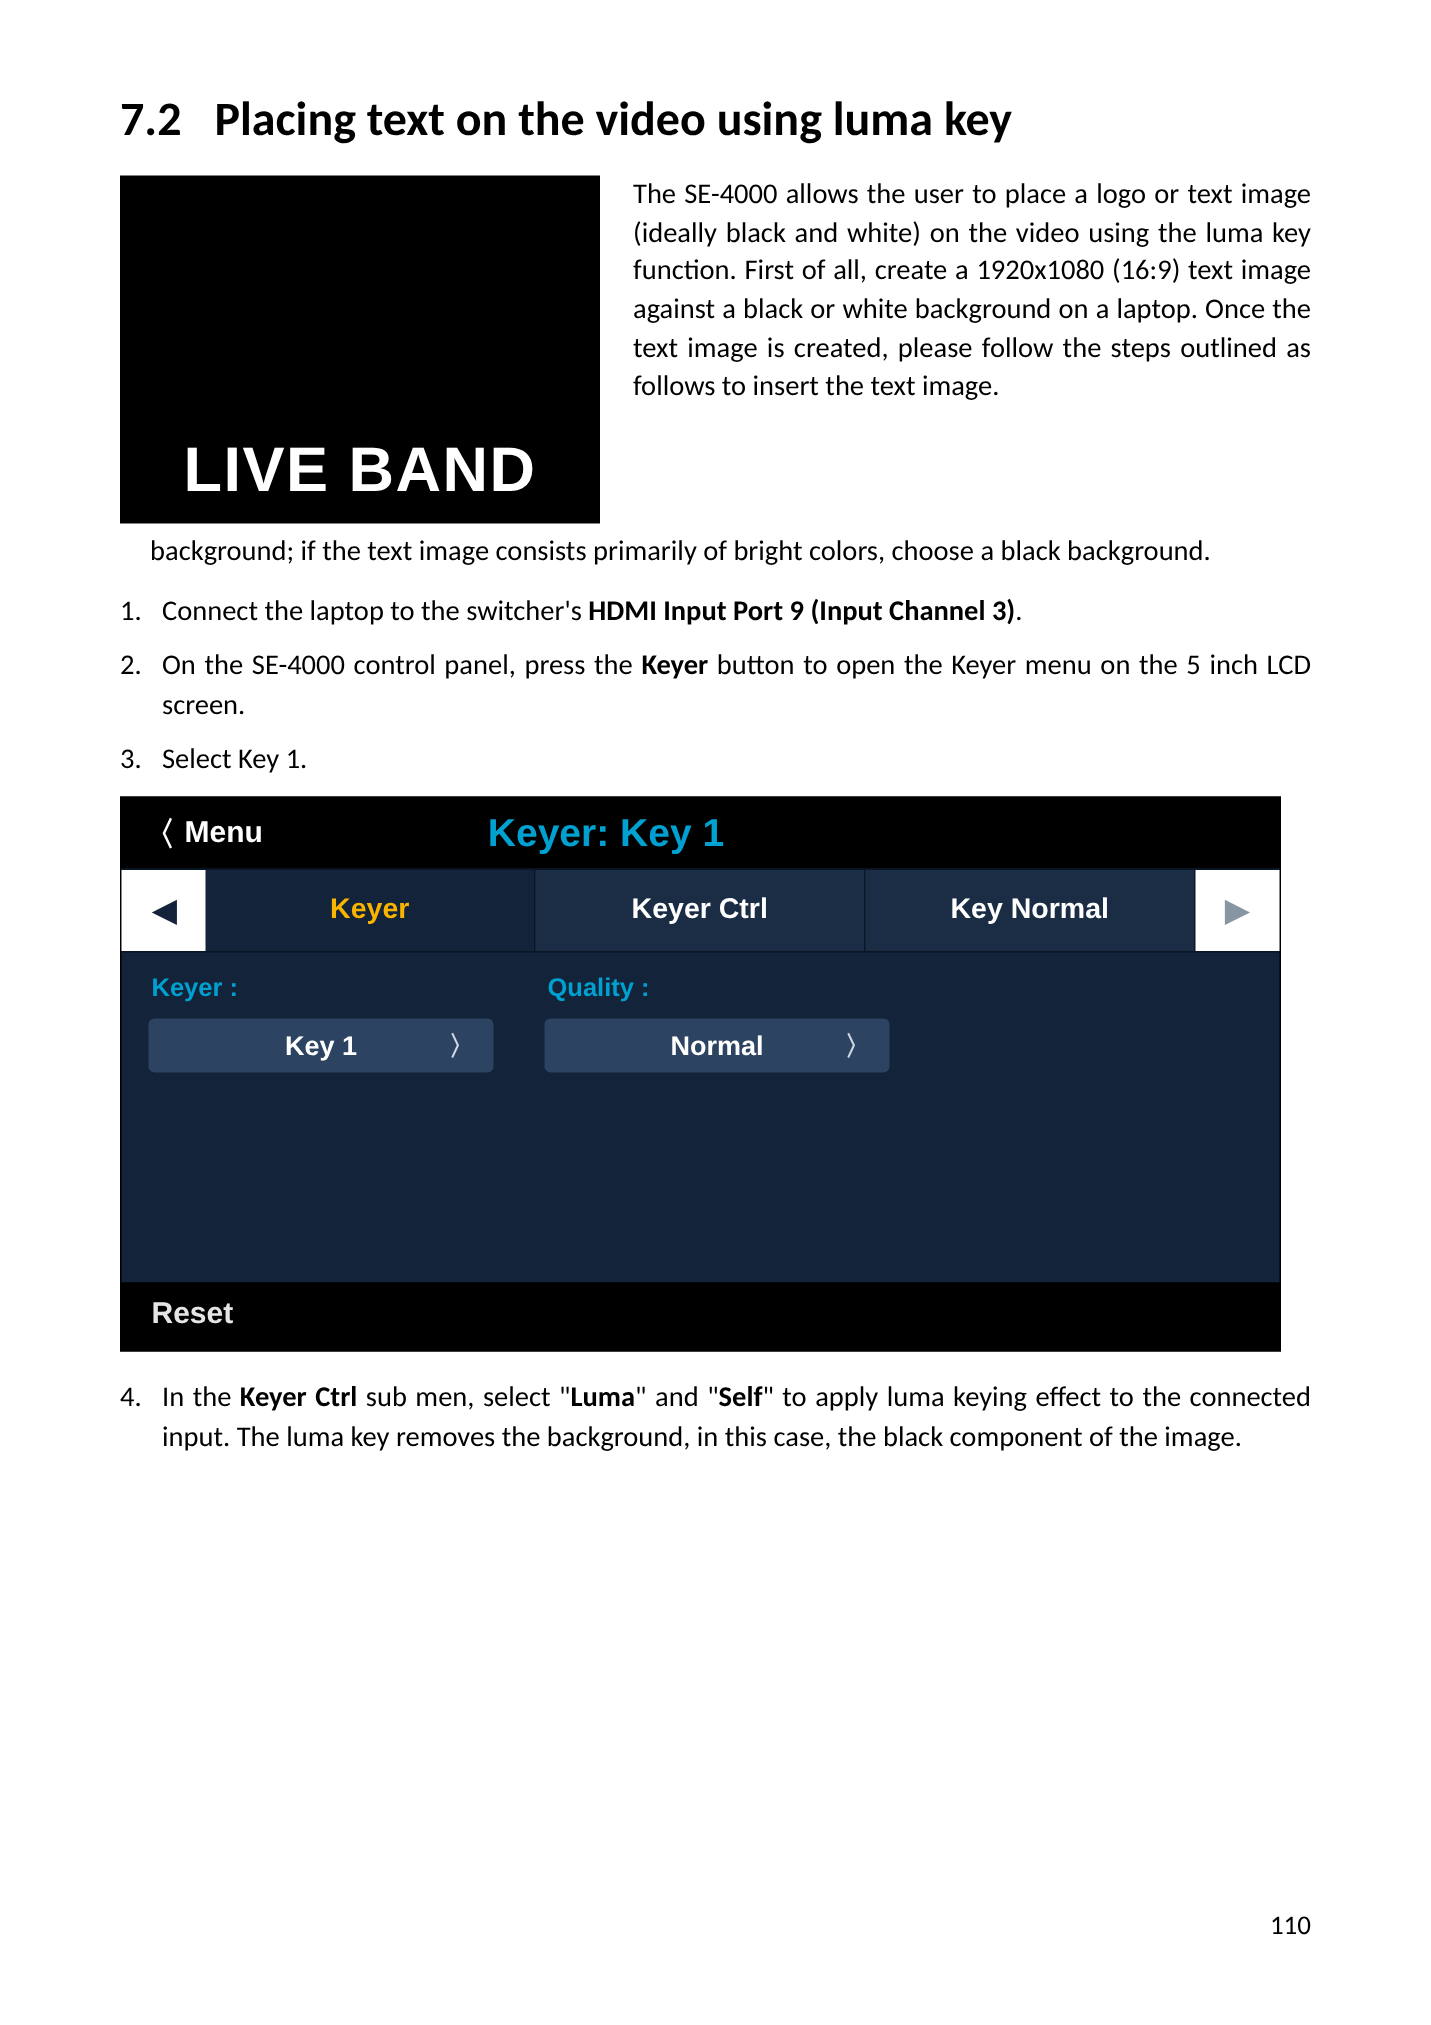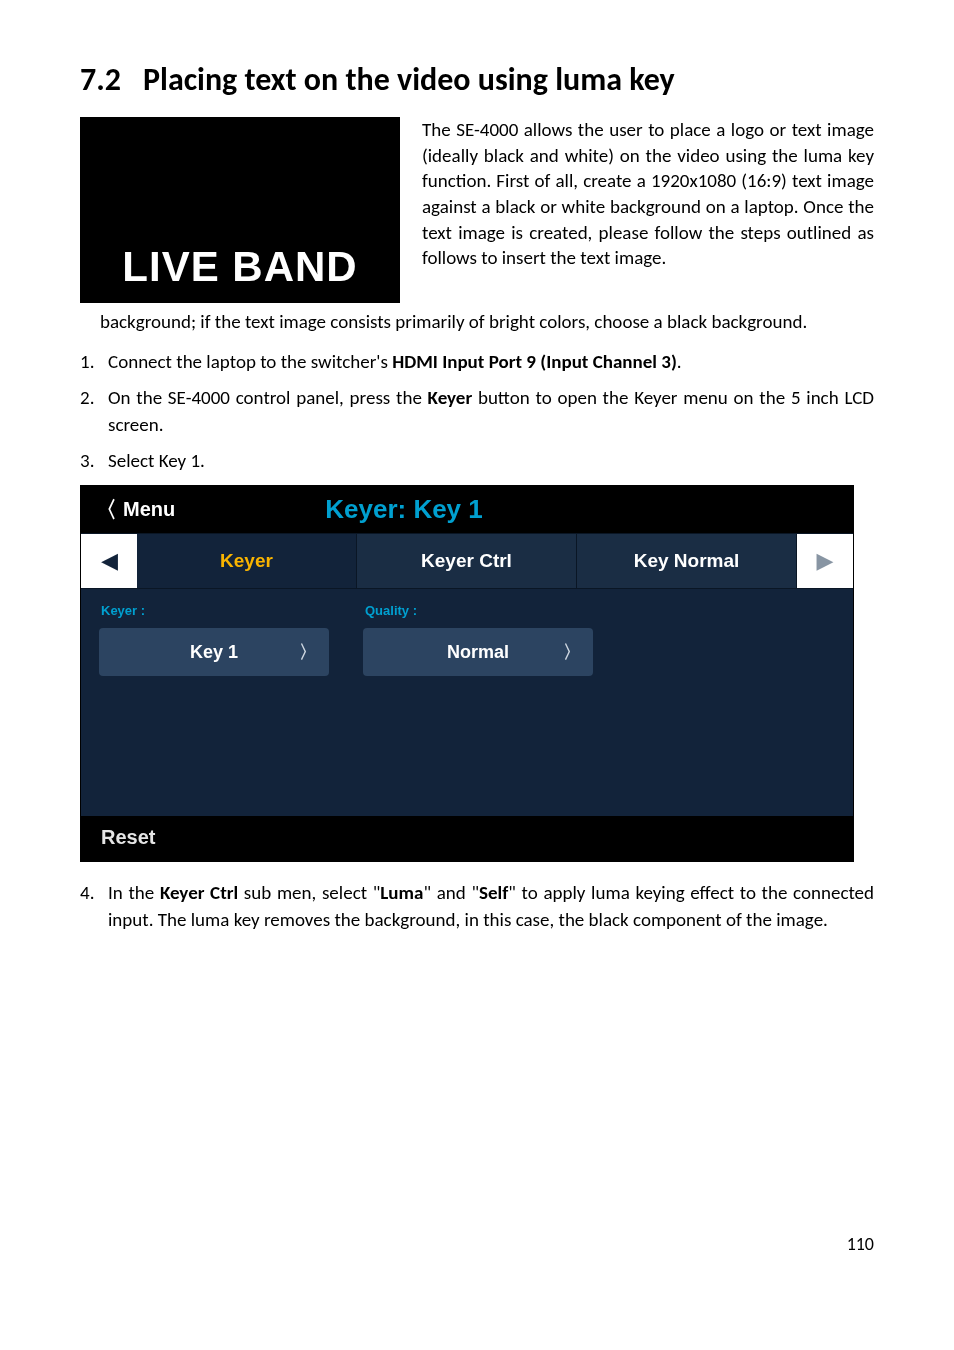--- a/index.html
+++ b/index.html
@@ -13,21 +13,21 @@
   }
   .section-title {
     font-weight: bold;
     font-size: 32px;
     margin-bottom: 18px;
   }
   .sec-num { display: inline-block; margin-right: 22px; }
   .intro-row { display: flex; gap: 22px; margin-bottom: 6px; }
   .live-band-box {
     width: 320px;
-    height: 186px;
+    height: 232px;
     background: #000;
     flex-shrink: 0;
     display: flex;
     align-items: flex-end;
     justify-content: center;
     padding-bottom: 12px;
   }
   .live-band-text {
     color: #fff;
     font-family: Arial, Helvetica, sans-serif;
@@ -111,28 +111,28 @@
   .body-area {
     background: #12233a;
     padding: 14px 18px 30px 18px;
     font-family: Verdana, Geneva, sans-serif;
   }
   .field-row { display: flex; gap: 34px; }
   .field-col { width: 230px; }
   .field-label {
     color: #00a0d0;
     font-weight: bold;
-    font-size: 13px;
+    font-size: 17px;
     margin-bottom: 10px;
     padding-left: 2px;
   }
   .field-value {
     background: #2c4461;
     border-radius: 4px;
-    height: 48px;
+    height: 36px;
     display: flex;
     align-items: center;
     justify-content: center;
     position: relative;
     color: #fff;
     font-weight: bold;
     font-size: 18px;
   }
   .field-value .chev-r {
     position: absolute;

